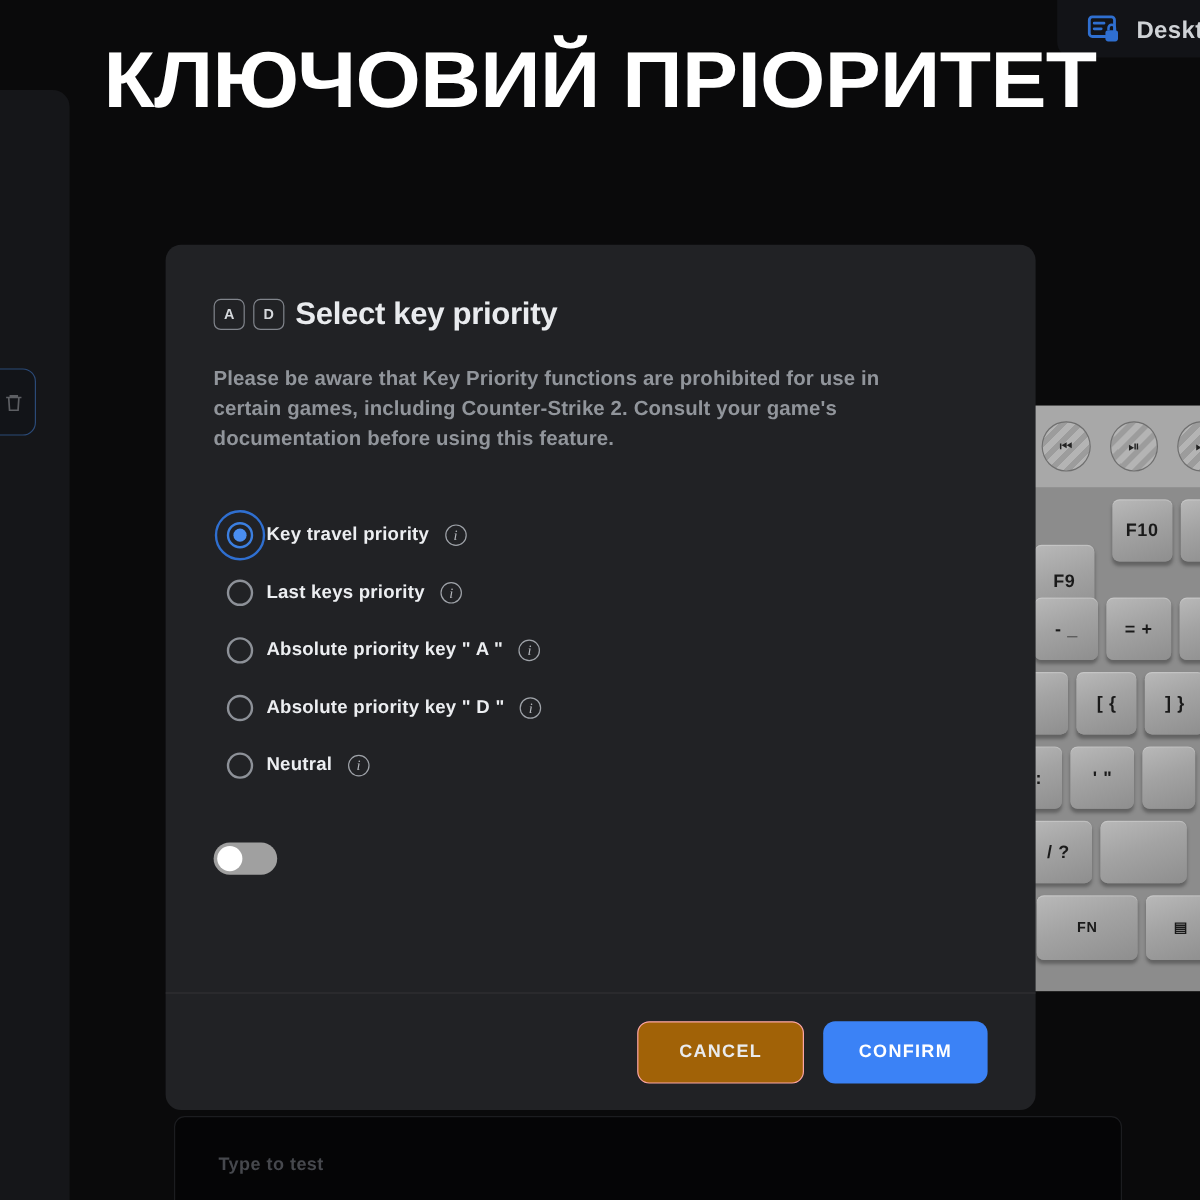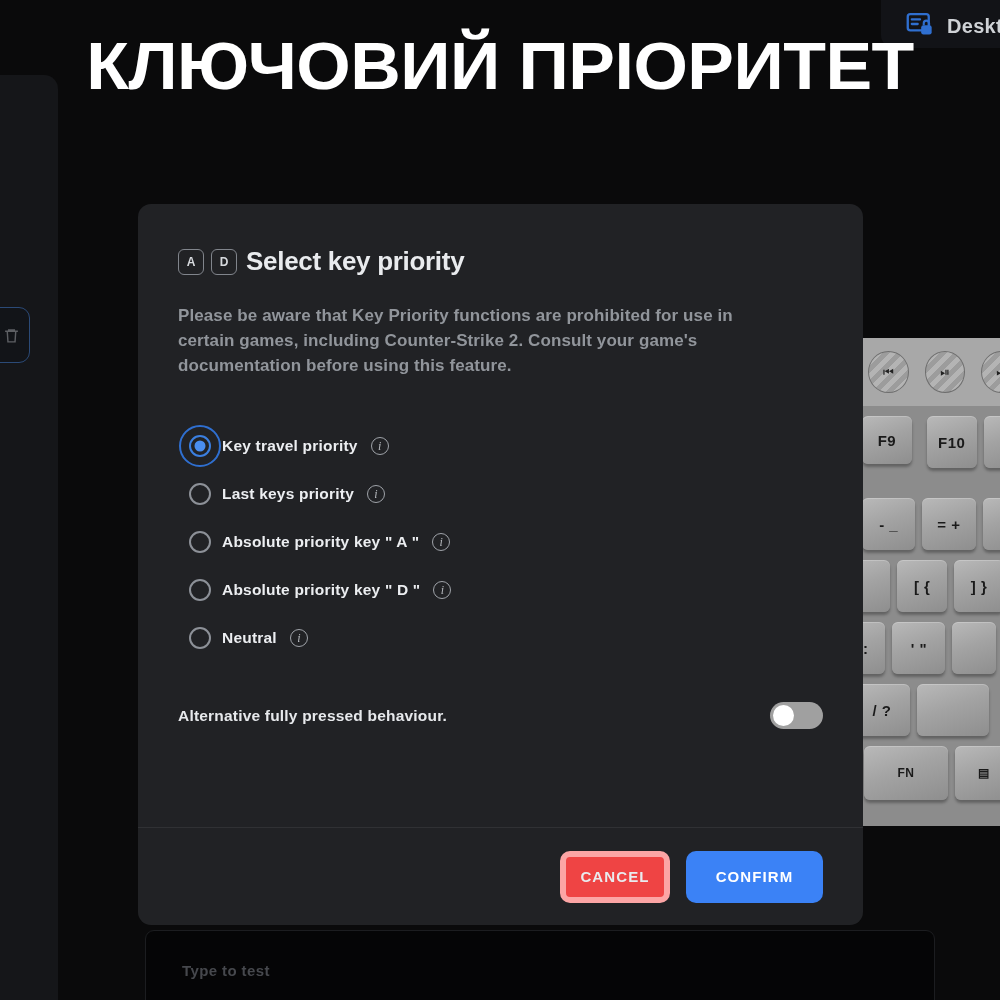--- a/index.html
+++ b/index.html
@@ -300,23 +300,23 @@
     border-radius: 10px;
     font-size: 15px;
     font-weight: 700;
     letter-spacing: 1.1px;
     display: flex;
     align-items: center;
     justify-content: center;
     cursor: pointer;
   }
   .btn-cancel {
-    width: 110px;
-    background: #ef4444;
-    border: 6px solid #fca5a5;
+    width: 139px;
+    background: #a16207;
+    border: 1px solid #fca5a5;
     color: #e9ebee;
   }
   .btn-confirm {
     width: 137px;
     background: #3b82f6;
     color: #ffffff;
     border: none;
   }
 </style>
 </head>
@@ -334,21 +334,21 @@
       </svg>
     </div>
 
     <div class="kbd-photo">
       <div class="mediastrip">
         <div class="mbtn">⏮</div>
         <div class="mbtn">⏯</div>
         <div class="mbtn">⏭</div>
       </div>
       <div class="kbd-row" style="top:78px;">
-        <div class="kcap" style="width:52px;height:48px;">F9</div>
+        <div class="kcap" style="width:52px;height:60px;margin-top:38px;">F9</div>
         <div class="kcap" style="width:52px;height:52px;margin-left:8px;">F10</div>
         <div class="kcap" style="width:40px;height:52px;"></div>
       </div>
       <div class="kbd-row" style="top:160px;">
         <div class="kcap" style="width:54px;height:52px;">- _</div>
         <div class="kcap" style="width:54px;height:52px;">= +</div>
         <div class="kcap" style="width:40px;height:52px;"></div>
       </div>
       <div class="kbd-row" style="top:222px;left:-18px;">
         <div class="kcap" style="width:50px;height:52px;"></div>
@@ -428,21 +428,20 @@
         <div class="opt-row">
           <div class="radio"></div>
           <div class="opt-label">Neutral</div>
           <div class="info-ico">i</div>
         </div>
 
       </div>
 
       <div class="alt-block">
         <div class="alt-row">
-          <div class="alt-title">Alternative fully pressed behaviour.</div>
           <div class="toggle"></div>
         </div>
       </div>
 
     </div>
 
     <div class="modal-footer">
       <div class="btn btn-cancel">CANCEL</div>
       <div class="btn btn-confirm">CONFIRM</div>
     </div>

